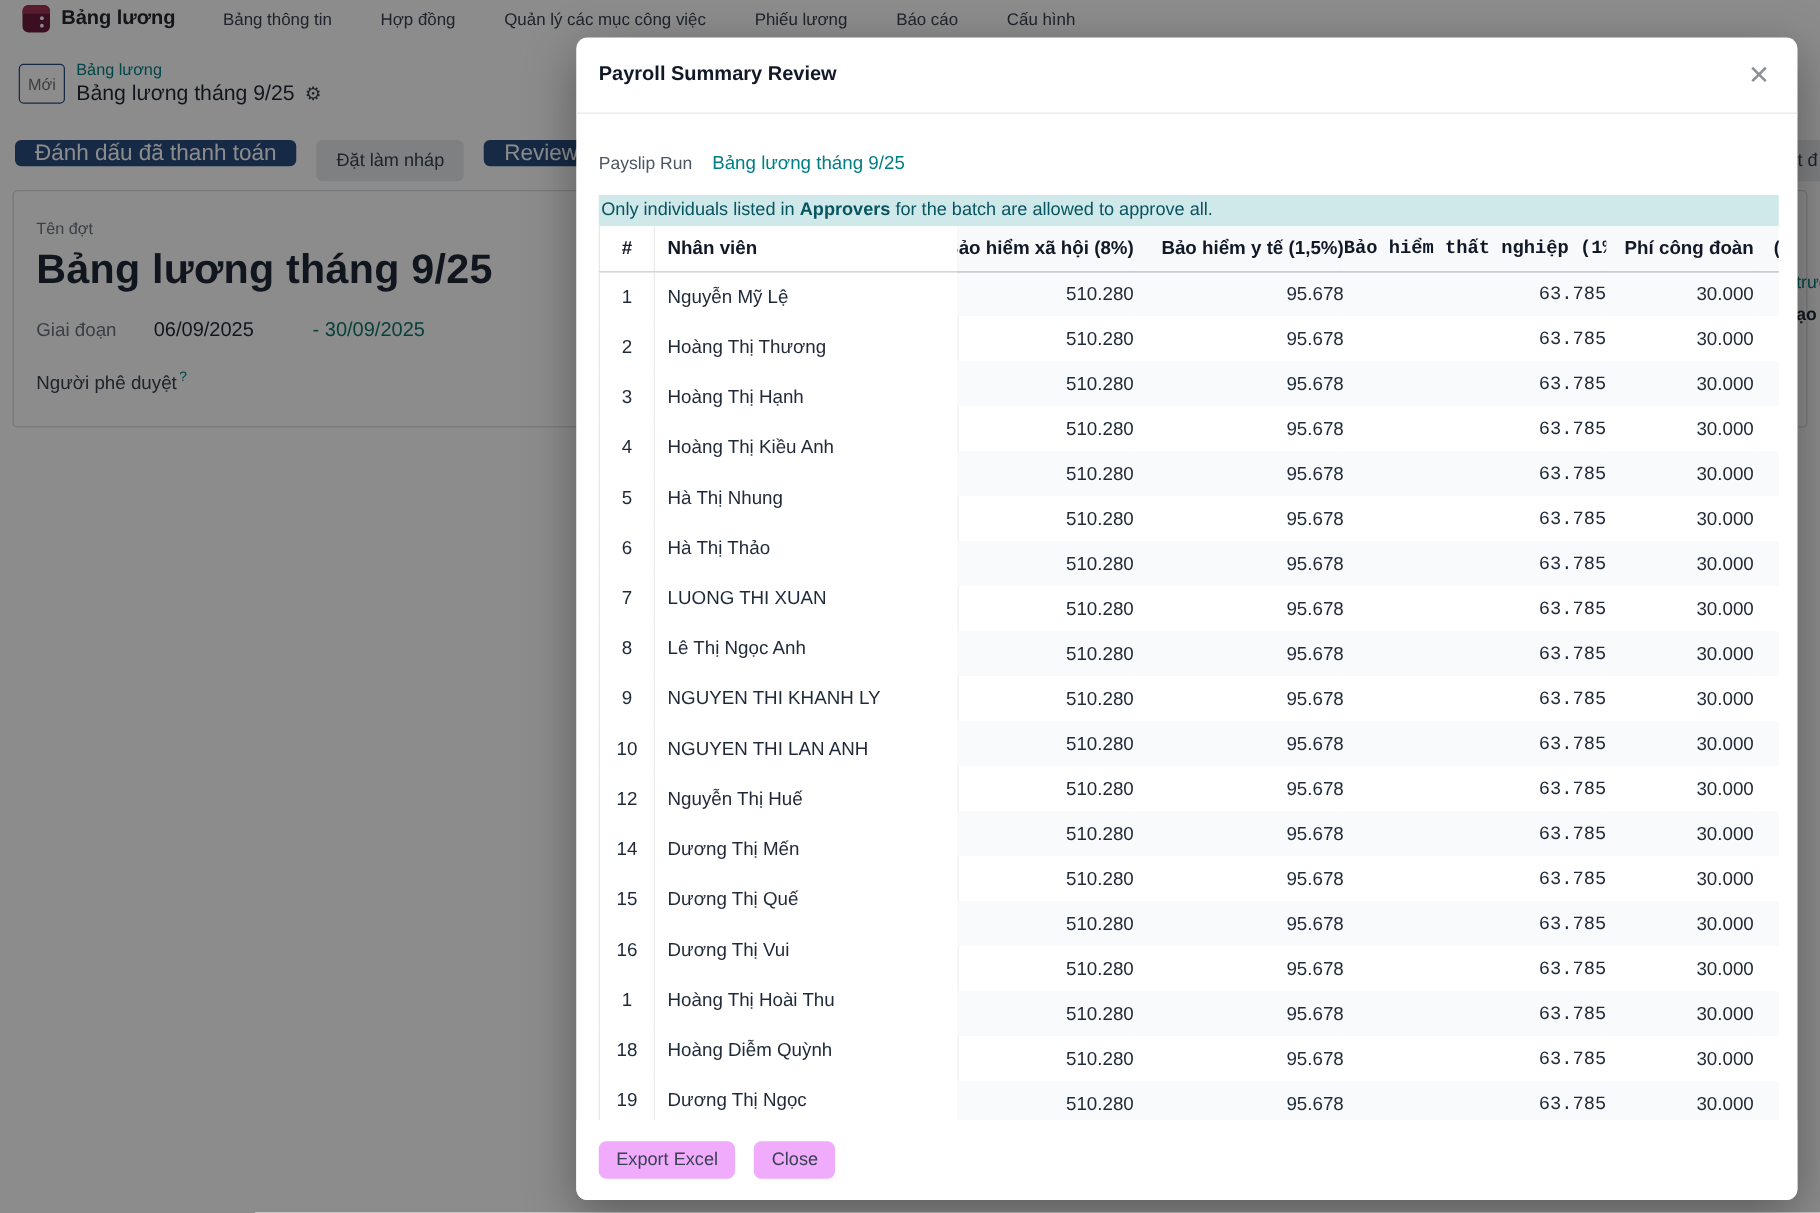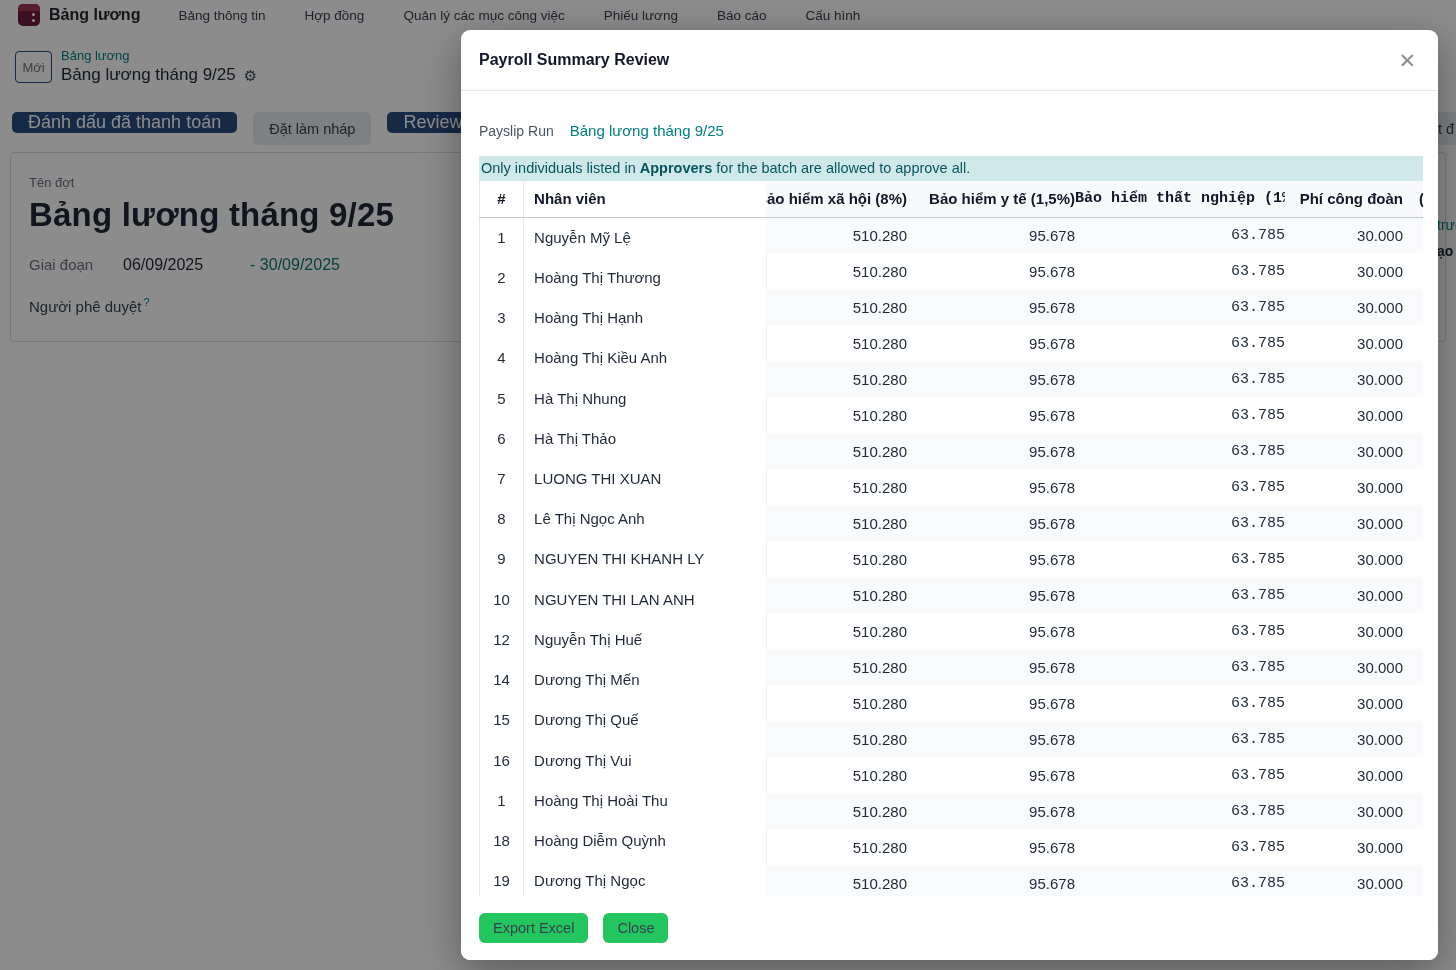--- a/index.html
+++ b/index.html
@@ -90,21 +90,21 @@
   .scrolled tbody tr:nth-child(odd) td { background:#f9fafb; }
   .scrolled th:nth-child(1), .scrolled td:nth-child(1) { width:159px; }
   .scrolled th:nth-child(2), .scrolled td:nth-child(2) { width:168px; }
   .scrolled th:nth-child(3), .scrolled td:nth-child(3) { width:210px;font-family:Liberation Mono, monospace; }
   .scrolled th:nth-child(4), .scrolled td:nth-child(4) { width:118px; }
   .scrolled th:nth-child(5), .scrolled td:nth-child(5) { width:140px; text-align:left; padding-left:16px; }
   .tbl-bottom { width:944px; border-bottom:1px solid #e6e8eb; }
 
   .modal-footer { position:absolute; left:0; bottom:0; width:100%; height:64px;
     padding:17px 18px; display:flex; gap:15px; background:#fff; }
-  .btn-footer { background:#22c55e; color:#374151; border:none; border-radius:6px;
+  .btn-footer { background:#f0abfc; color:#374151; border:none; border-radius:6px;
     height:30px; padding:0 14px; font-size:14.5px; font-weight:500; cursor:pointer; }
 </style>
 </head>
 <body>
 
 <div class="page">
 
   <div class="topbar">
     <span class="logo"></span>
     <span class="app-title">Bảng lương</span>

